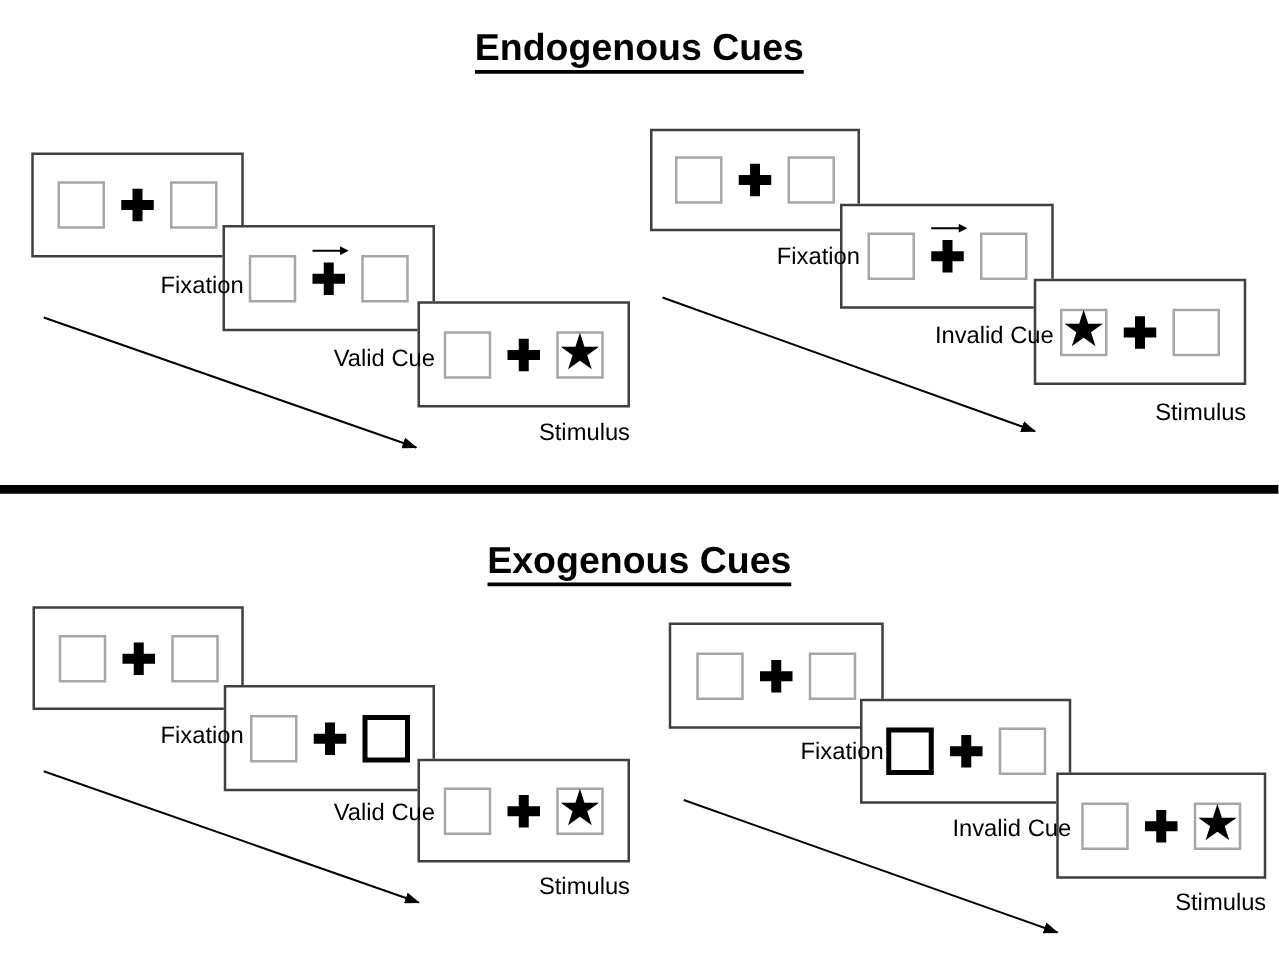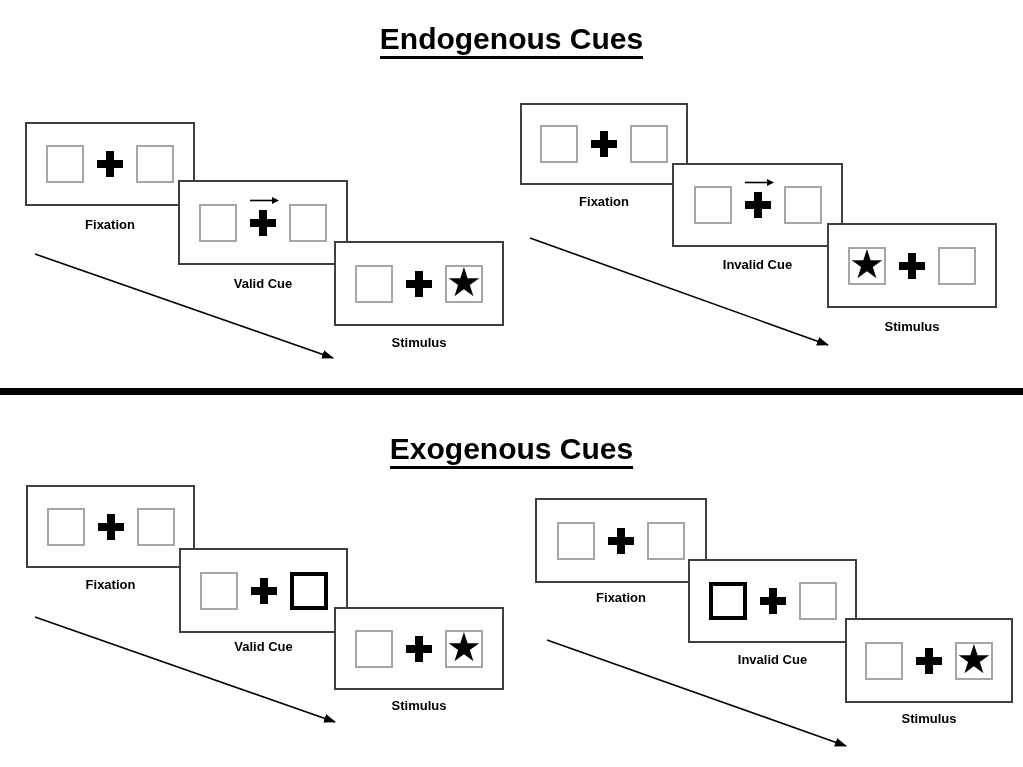--- a/index.html
+++ b/index.html
@@ -84,23 +84,23 @@
   }
   .cue-arrow {
     position: absolute;
     top: -15px;
     left: -1px;
   }
   .cue-arrow line { stroke: #000000; stroke-width: 1.6; }
   .cue-arrow polygon { fill: #000000; }
   .plabel {
     position: absolute;
-    font-size: 13px;
-    font-weight: bold;
-    text-align: center;
+    font-size: 19px;
+    font-weight: normal;
+    text-align: right;
     line-height: 1.15;
     z-index: 5;
   }
   .flow-arrow { position: absolute; }
   .flow-arrow line { stroke: #000000; stroke-width: 1.6; }
   .trial { position: absolute; inset: 0; pointer-events: none; }
   .z1 { z-index: 1; } .z2 { z-index: 2; } .z3 { z-index: 3; }
 </style>
 </head>
 <body>

